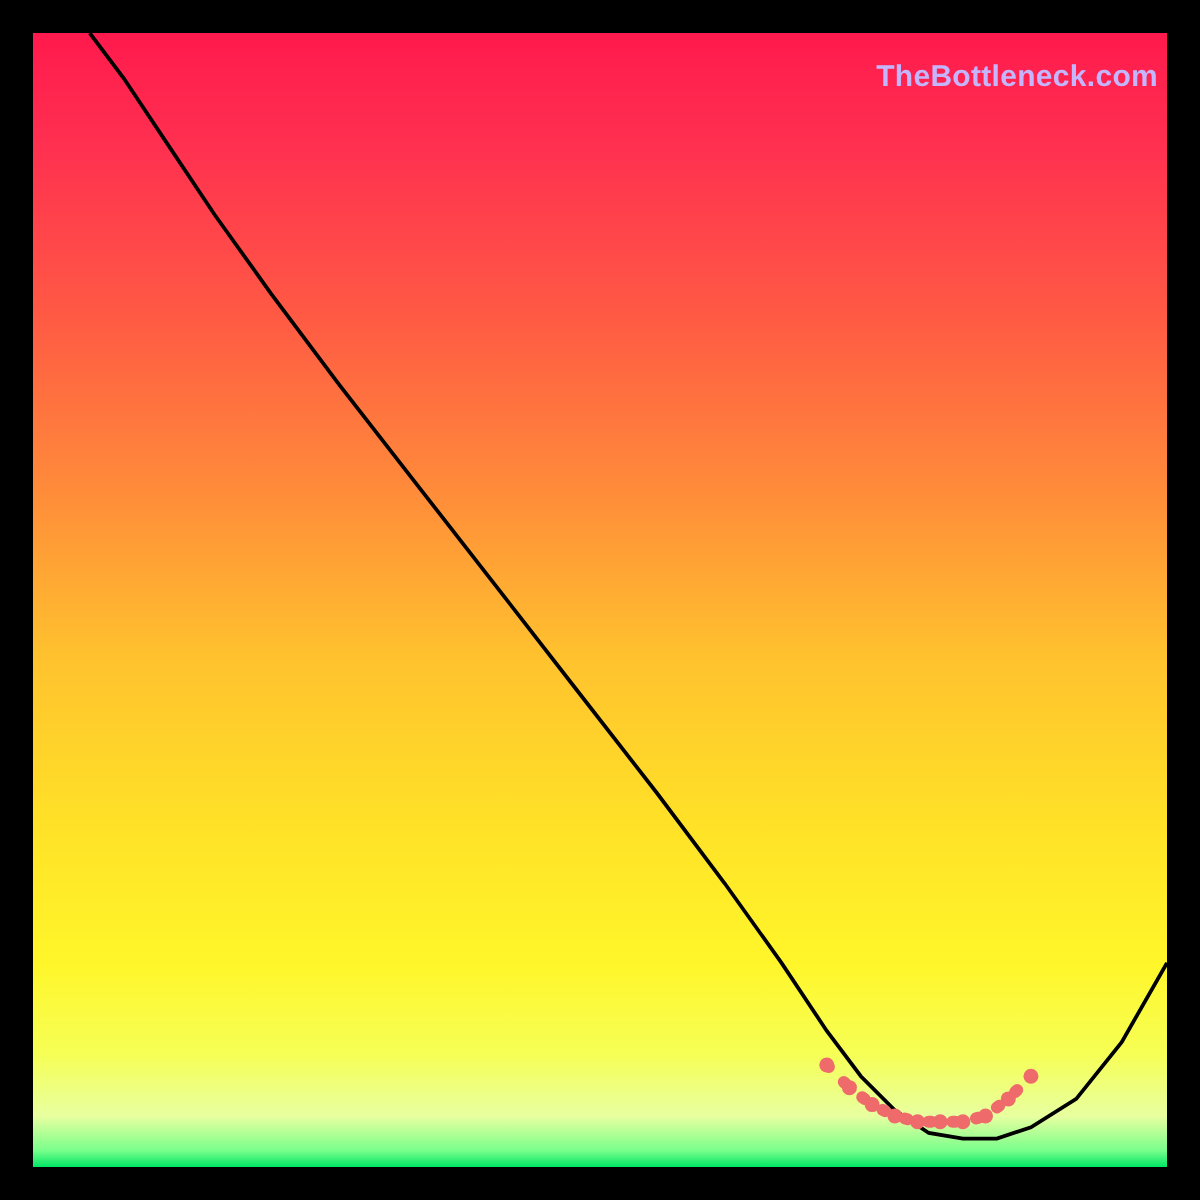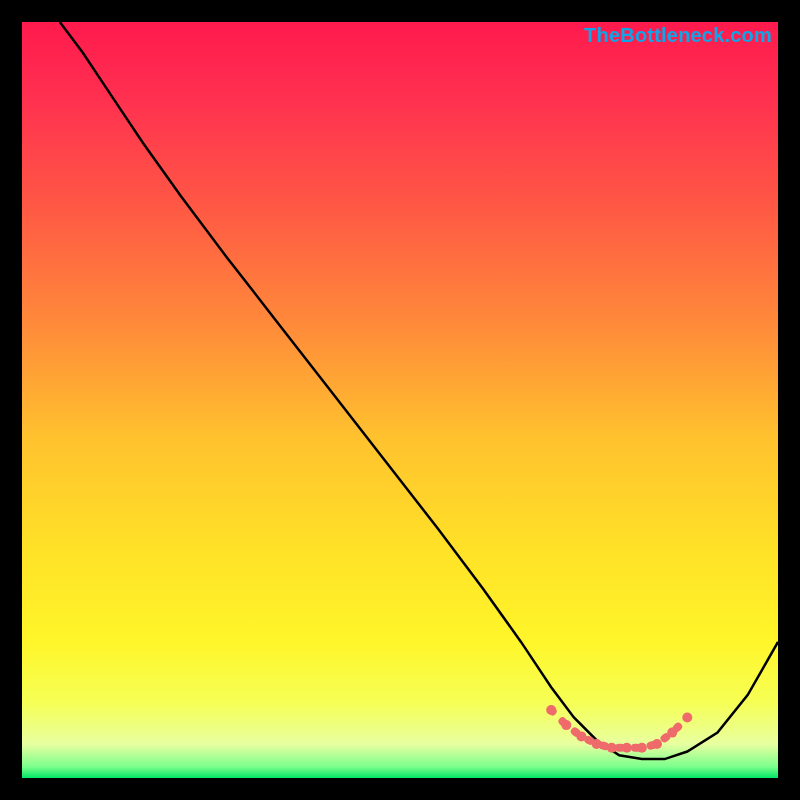--- a/index.html
+++ b/index.html
@@ -21,23 +21,23 @@
   }
   .plot {
     position: absolute;
     left: 0;
     top: 0;
     width: 756px;
     height: 756px;
   }
   .watermark {
     position: absolute;
-    top: 2px;
+    top: 18px;
     right: 6px;
-    color: #0ea5e9;
+    color: #c4b5fd;
     font-size: 20px;
     font-weight: 600;
     letter-spacing: 0.2px;
     user-select: none;
   }
 </style>
 </head>
 <body>
 
 <div class="frame">

